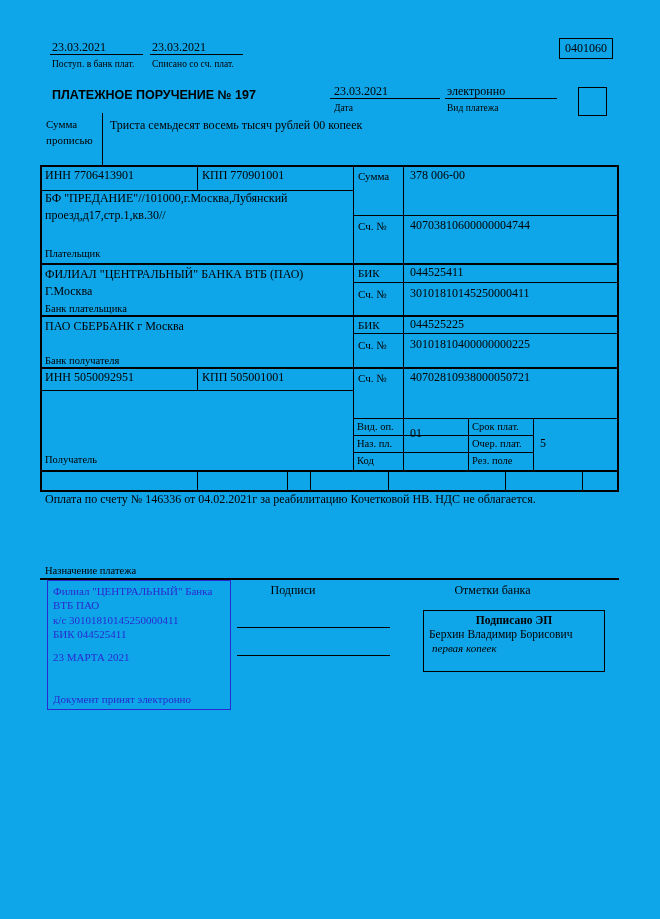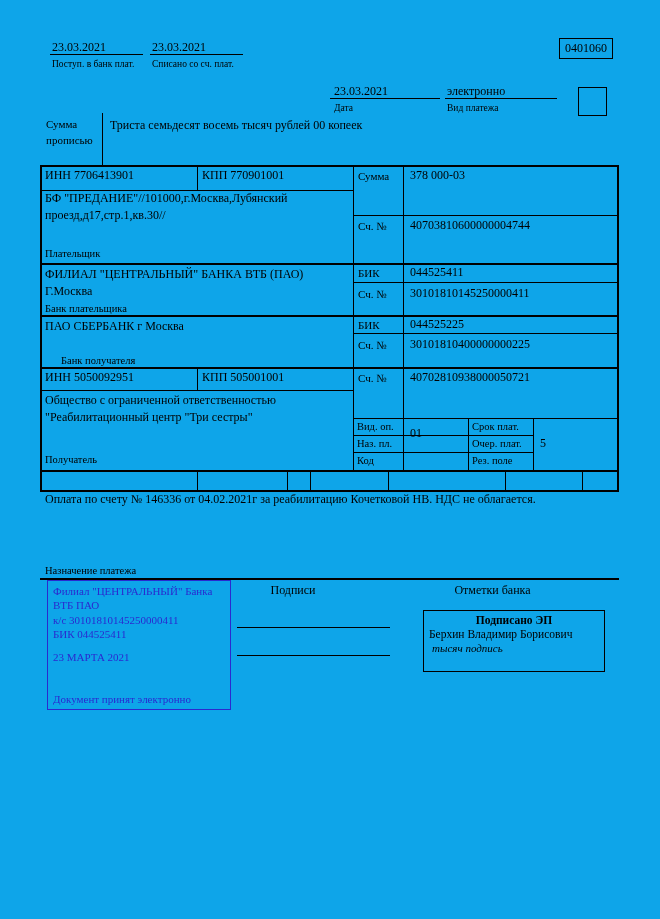--- a/index.html
+++ b/index.html
@@ -34,20 +34,21 @@
   <div class="hl" style="left:50px;top:54px;width:93px"></div>
   <div class="t small" style="left:52px;top:58px">Поступ. в банк плат.</div>
 
   <div class="t" style="left:152px;top:40px">23.03.2021</div>
   <div class="hl" style="left:150px;top:54px;width:93px"></div>
   <div class="t small" style="left:152px;top:58px">Списано со сч. плат.</div>
 
   <div class="box" style="left:559px;top:38px;width:54px;height:21px"></div>
   <div class="t ctr" style="left:559px;top:41px;width:54px">0401060</div>
 
+  <div class="t title" style="left:52px;top:87px">ПЛАТЕЖНОЕ ПОРУЧЕНИЕ № 197</div>
 
   <div class="t" style="left:334px;top:84px">23.03.2021</div>
   <div class="hl" style="left:330px;top:98px;width:110px"></div>
   <div class="t small" style="left:334px;top:102px">Дата</div>
 
   <div class="t" style="left:447px;top:84px">электронно</div>
   <div class="hl" style="left:445px;top:98px;width:112px"></div>
   <div class="t small" style="left:447px;top:102px">Вид платежа</div>
 
   <div class="box1" style="left:578px;top:87px;width:29px;height:29px"></div>
@@ -83,47 +84,46 @@
   <div class="vl" style="left:197px;top:470px;height:20px"></div>
   <div class="vl" style="left:287px;top:470px;height:20px"></div>
   <div class="vl" style="left:310px;top:470px;height:20px"></div>
   <div class="vl" style="left:388px;top:470px;height:20px"></div>
   <div class="vl" style="left:505px;top:470px;height:20px"></div>
   <div class="vl" style="left:582px;top:470px;height:20px"></div>
 
   <div class="t" style="left:45px;top:168px">ИНН 7706413901</div>
   <div class="t" style="left:202px;top:168px">КПП 770901001</div>
   <div class="t cl" style="left:358px;top:169px">Сумма</div>
-  <div class="t" style="left:410px;top:168px">378 000-03</div>
+  <div class="t" style="left:410px;top:168px">378 006-00</div>
 
   <div class="t wrap" style="left:45px;top:190px;width:305px">БФ "ПРЕДАНИЕ"//101000,г.Москва,Лубянский проезд,д17,стр.1,кв.30//</div>
   <div class="t cl" style="left:358px;top:219px">Сч. №</div>
   <div class="t" style="left:410px;top:218px">40703810600000004744</div>
   <div class="t lab" style="left:45px;top:247px">Плательщик</div>
 
   <div class="t wrap" style="left:45px;top:266px;width:300px">ФИЛИАЛ "ЦЕНТРАЛЬНЫЙ" БАНКА ВТБ (ПАО) Г.Москва</div>
   <div class="t cl" style="left:358px;top:266px">БИК</div>
   <div class="t" style="left:410px;top:265px">044525411</div>
   <div class="t cl" style="left:358px;top:287px">Сч. №</div>
   <div class="t" style="left:410px;top:286px">30101810145250000411</div>
   <div class="t lab" style="left:45px;top:302px">Банк плательщика</div>
 
   <div class="t" style="left:45px;top:319px">ПАО СБЕРБАНК г Москва</div>
   <div class="t cl" style="left:358px;top:318px">БИК</div>
   <div class="t" style="left:410px;top:317px">044525225</div>
   <div class="t cl" style="left:358px;top:338px">Сч. №</div>
   <div class="t" style="left:410px;top:337px">30101810400000000225</div>
-  <div class="t lab" style="left:61px;top:354px">Банк получателя</div>
+  <div class="t lab" style="left:45px;top:354px">Банк получателя</div>
 
   <div class="t" style="left:45px;top:370px">ИНН 5050092951</div>
   <div class="t" style="left:202px;top:370px">КПП 505001001</div>
   <div class="t cl" style="left:358px;top:371px">Сч. №</div>
   <div class="t" style="left:410px;top:370px">40702810938000050721</div>
 
-  <div class="t wrap" style="left:45px;top:392px;width:305px">Общество с ограниченной ответственностью "Реабилитационный центр "Три сестры"</div>
   <div class="t lab" style="left:45px;top:453px">Получатель</div>
 
   <div class="t lab" style="left:357px;top:420px">Вид. оп.</div>
   <div class="t" style="left:410px;top:426px">01</div>
   <div class="t lab" style="left:472px;top:420px">Срок плат.</div>
   <div class="t lab" style="left:357px;top:437px">Наз. пл.</div>
   <div class="t lab" style="left:472px;top:437px">Очер. плат.</div>
   <div class="t" style="left:540px;top:436px">5</div>
   <div class="t lab" style="left:357px;top:454px">Код</div>
   <div class="t lab" style="left:472px;top:454px">Рез. поле</div>
@@ -141,15 +141,15 @@
   <div class="bluebox" style="left:47px;top:580px;width:184px;height:130px"></div>
   <div class="bt wrap" style="left:53px;top:584px;width:165px">Филиал "ЦЕНТРАЛЬНЫЙ" Банка ВТБ ПАО</div>
   <div class="bt" style="left:53px;top:613px">к/с 30101810145250000411</div>
   <div class="bt" style="left:53px;top:627px">БИК 044525411</div>
   <div class="bt" style="left:53px;top:650px">23 МАРТА 2021</div>
   <div class="bt" style="left:53px;top:692px">Документ принят электронно</div>
 
   <div class="box" style="left:423px;top:610px;width:182px;height:62px"></div>
   <div class="t b ctr" style="left:423px;top:613px;width:182px;font-size:11.5px">Подписано ЭП</div>
   <div class="t" style="left:429px;top:627px;font-size:11.5px">Берхин Владимир Борисович</div>
-  <div class="t i" style="left:432px;top:641px;font-size:11px">тысяч подпись</div>
+  <div class="t i" style="left:432px;top:641px;font-size:11px">первая копеек</div>
 
 </div>
 
 </body></html>

